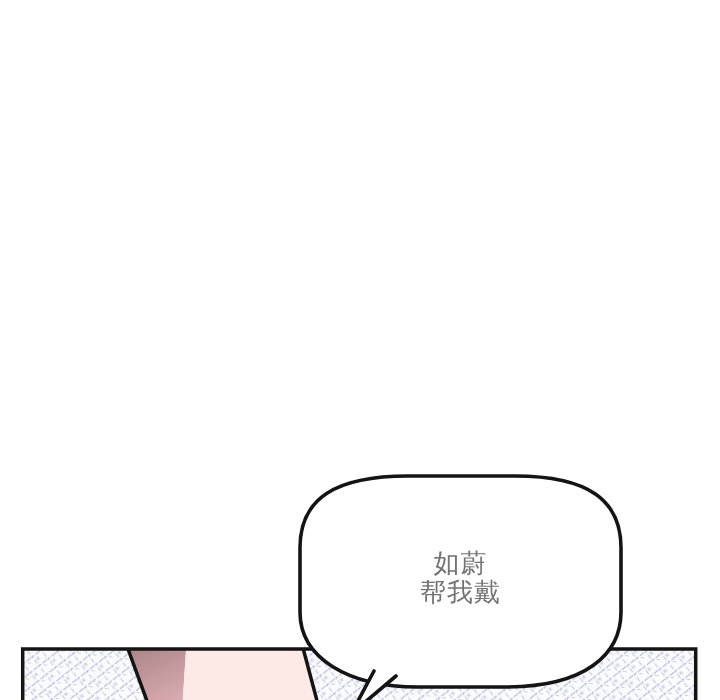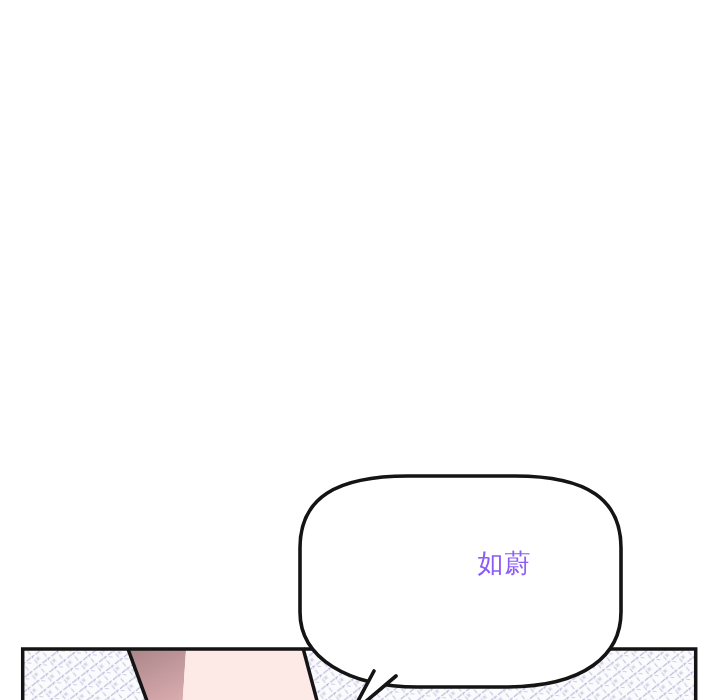--- a/index.html
+++ b/index.html
@@ -13,25 +13,24 @@
   }
   .page svg { position: absolute; left: 0; top: 0; display: block; }
   .speech-text {
     position: absolute;
     left: 300px;
     top: 549px;
     width: 321px;
     text-align: center;
     font-size: 26px;
     line-height: 29px;
-    color: #8b5cf6;
+    color: #737373;
     letter-spacing: 1px;
     white-space: nowrap;
     user-select: none;
-    padding-left: 44px;
   }
 </style>
 </head>
 <body>
 
 <div class="page">
 
   <svg width="720" height="700" viewBox="0 0 720 700">
     <defs>
       <pattern id="tone" width="16" height="16" patternUnits="userSpaceOnUse" patternTransform="rotate(7)">
@@ -66,15 +65,16 @@
              C 621 654 586 687 505 687
              L 418 687
              C 348 687 300 658 300 612
              Z" stroke-width="3.6" stroke-linejoin="round" fill="#ffffff" stroke="#141414"></path>
 
     <path d="M 374 671 L 351 714 L 396 676" stroke-width="3.6" stroke-linecap="round" stroke-linejoin="round" fill="#ffffff" stroke="#141414"></path>
   </svg>
 
   <div class="speech-text">
     <div>如蔚</div>
+    <div>帮我戴</div>
   </div>
 
 </div>
 
 </body></html>

